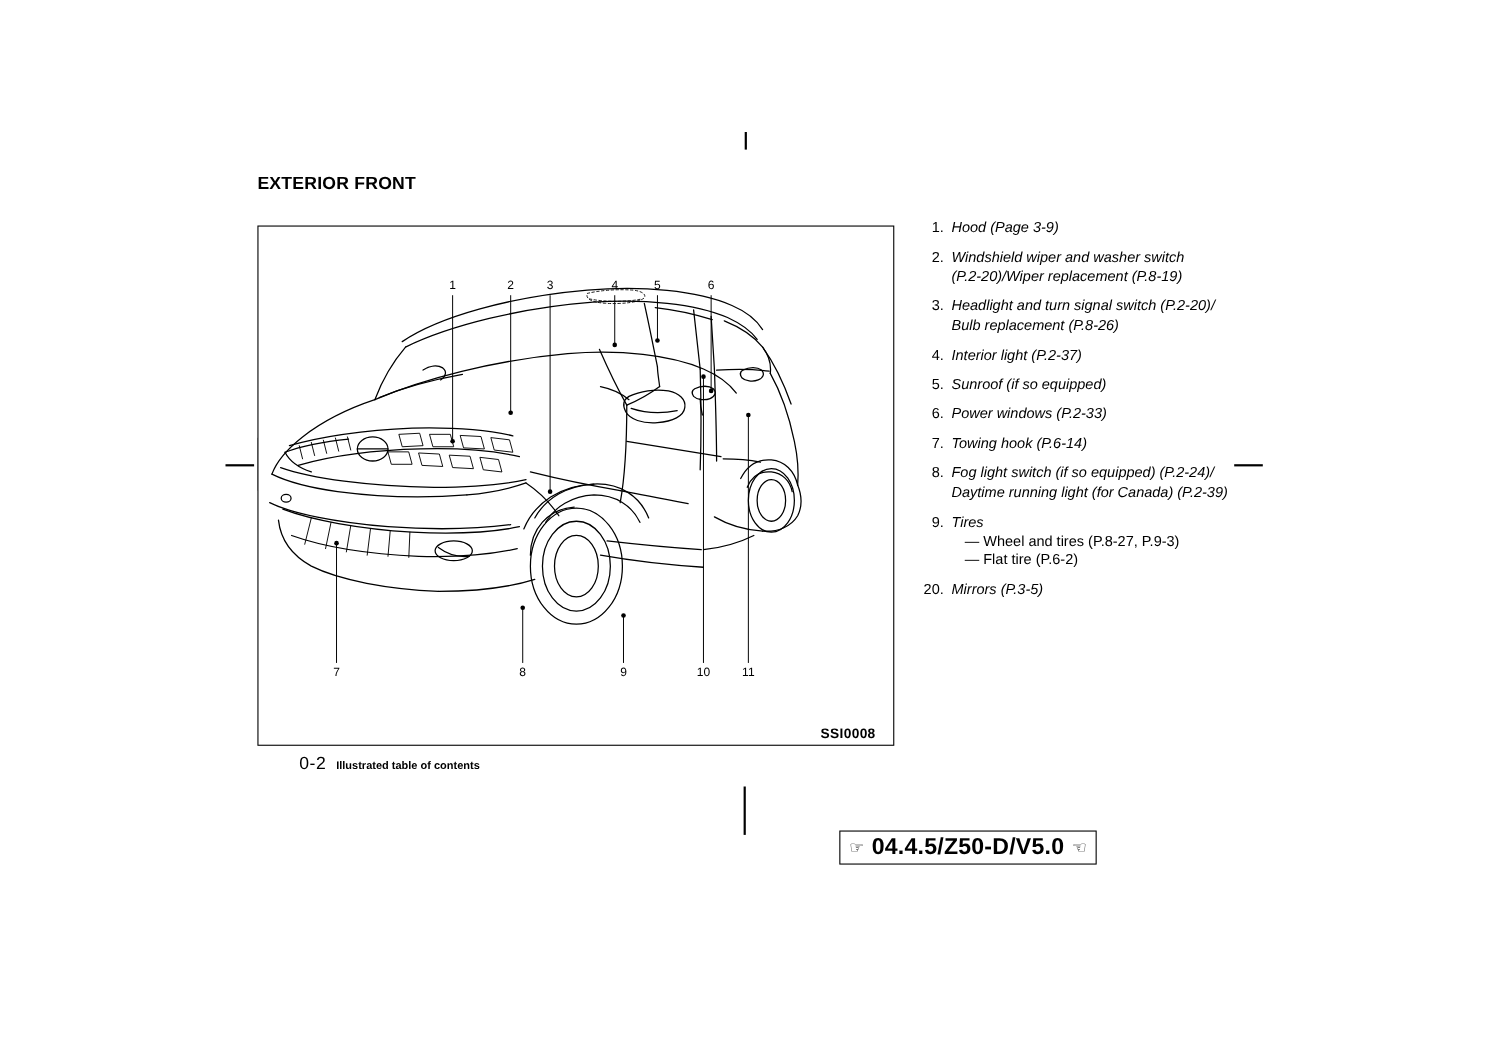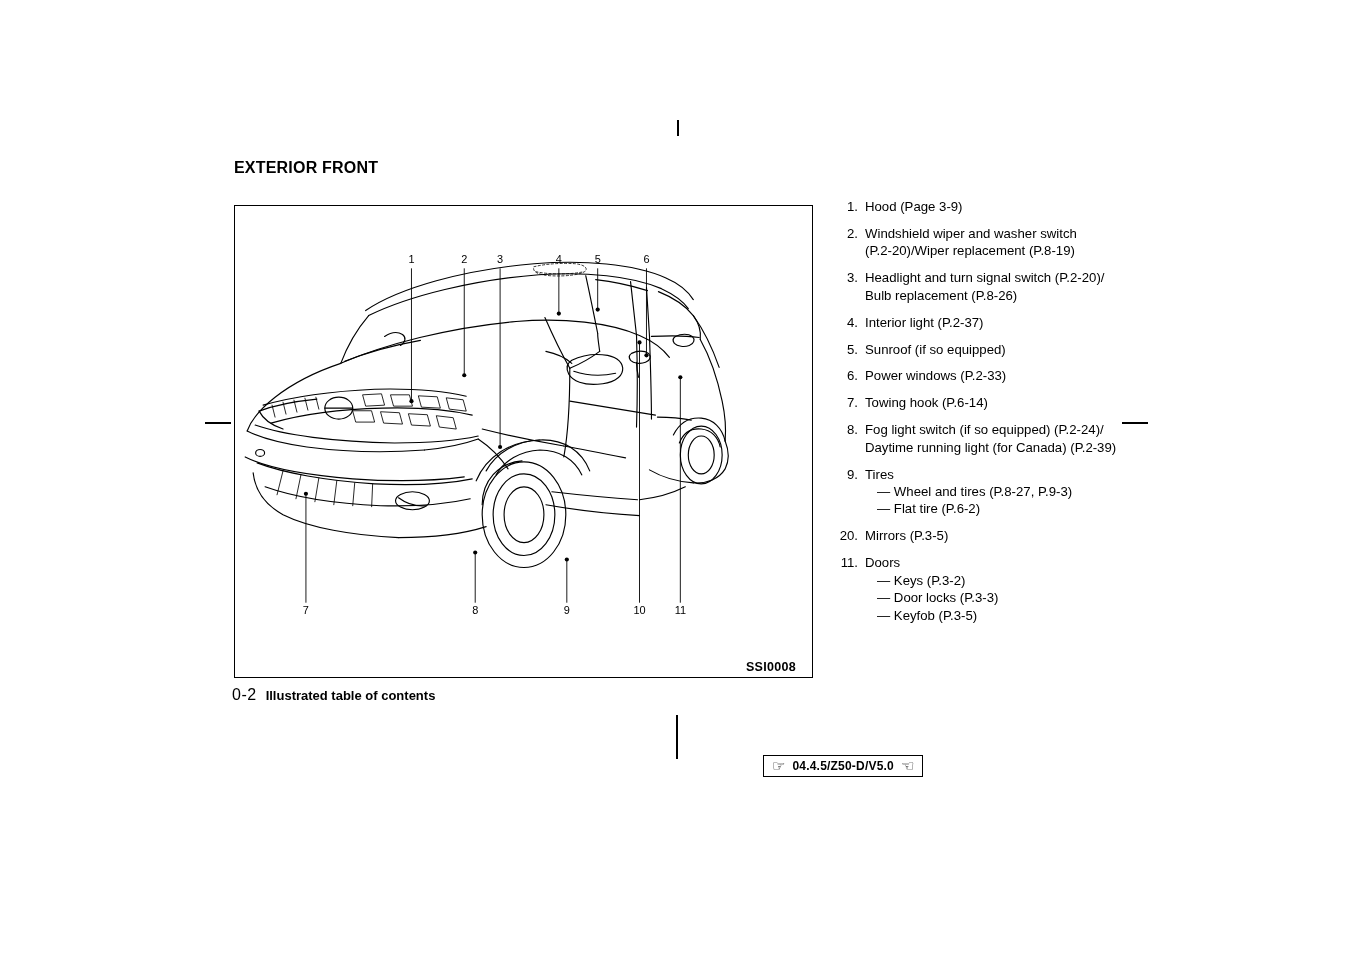--- a/index.html
+++ b/index.html
@@ -78,44 +78,45 @@
   #footer-line {
     position: absolute;
     left: 232px; top: 686px;
     display: flex;
     align-items: baseline;
     gap: 9px;
   }
   #footer-page-number {
     font-size: 16px;
     letter-spacing: 0.5px;
+    margin-left: 40px;
   }
   #footer-section-label {
-    font-size: 13px;
+    font-size: 10px;
     font-weight: bold;
   }
 
   
   #version-stamp {
     position: absolute;
     left: 763px; top: 755px;
     border: 1.8px solid #000;
     box-sizing: border-box;
     padding: 2px 8px 3px 8px;
     display: flex;
     align-items: center;
     gap: 7px;
     background: #fff;
   }
   #version-stamp .hand {
     font-size: 15px;
     line-height: 1;
   }
   #version-stamp-text {
-    font-size: 12px;
+    font-size: 21px;
     font-weight: bold;
     letter-spacing: 0.2px;
   }
 
   
   #item-list {
     position: absolute;
     left: 836px; top: 198px;
     width: 300px;
   }
@@ -130,20 +131,21 @@
     width: 22px;
     flex: 0 0 22px;
     text-align: right;
     padding-right: 7px;
   }
   .item-body {
     flex: 1 1 auto;
   }
   .item-text {
     display: block;
+    font-style: italic;
   }
   .subitem {
     display: block;
     padding-left: 12px;
     white-space: nowrap;
   }
 </style>
 </head>
 <body>
 
@@ -443,22 +445,13 @@
         <span class="subitem">— Wheel and tires (P.8-27, P.9-3)</span>
         <span class="subitem">— Flat tire (P.6-2)</span>
       </span>
     </div>
     <div class="item">
       <span class="item-number">20.</span>
       <span class="item-body">
         <span class="item-text">Mirrors (P.3-5)</span>
       </span>
     </div>
-    <div class="item">
-      <span class="item-number">11.</span>
-      <span class="item-body">
-        <span class="item-text">Doors</span>
-        <span class="subitem">— Keys (P.3-2)</span>
-        <span class="subitem">— Door locks (P.3-3)</span>
-        <span class="subitem">— Keyfob (P.3-5)</span>
-      </span>
-    </div>
   </div>
 
 </body></html>

